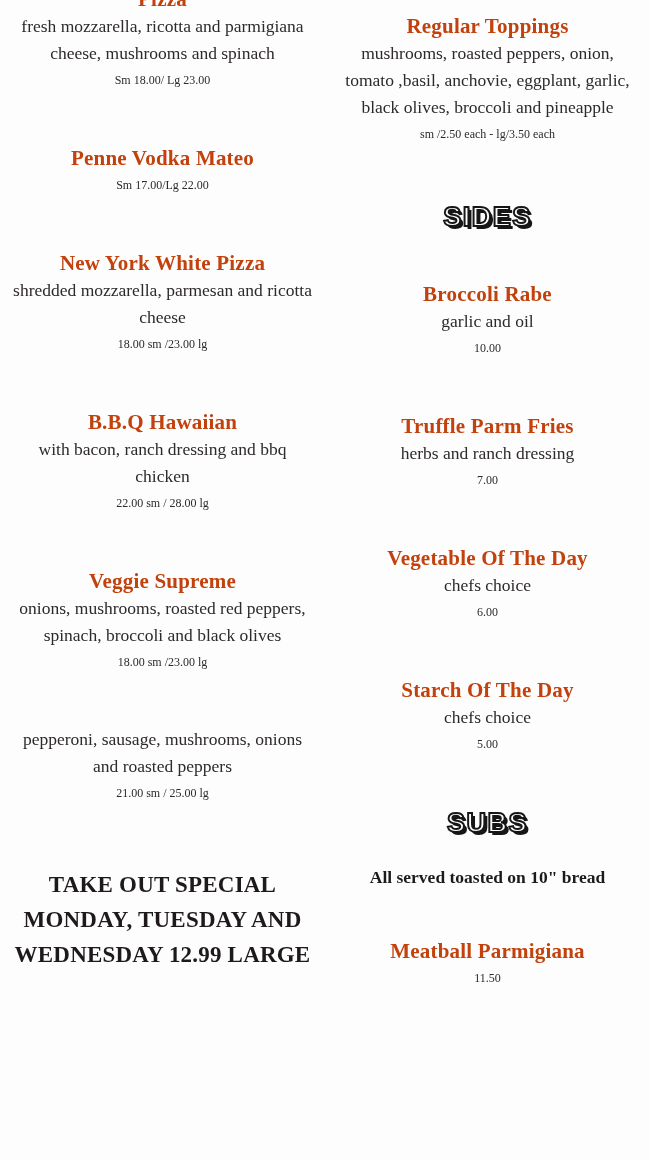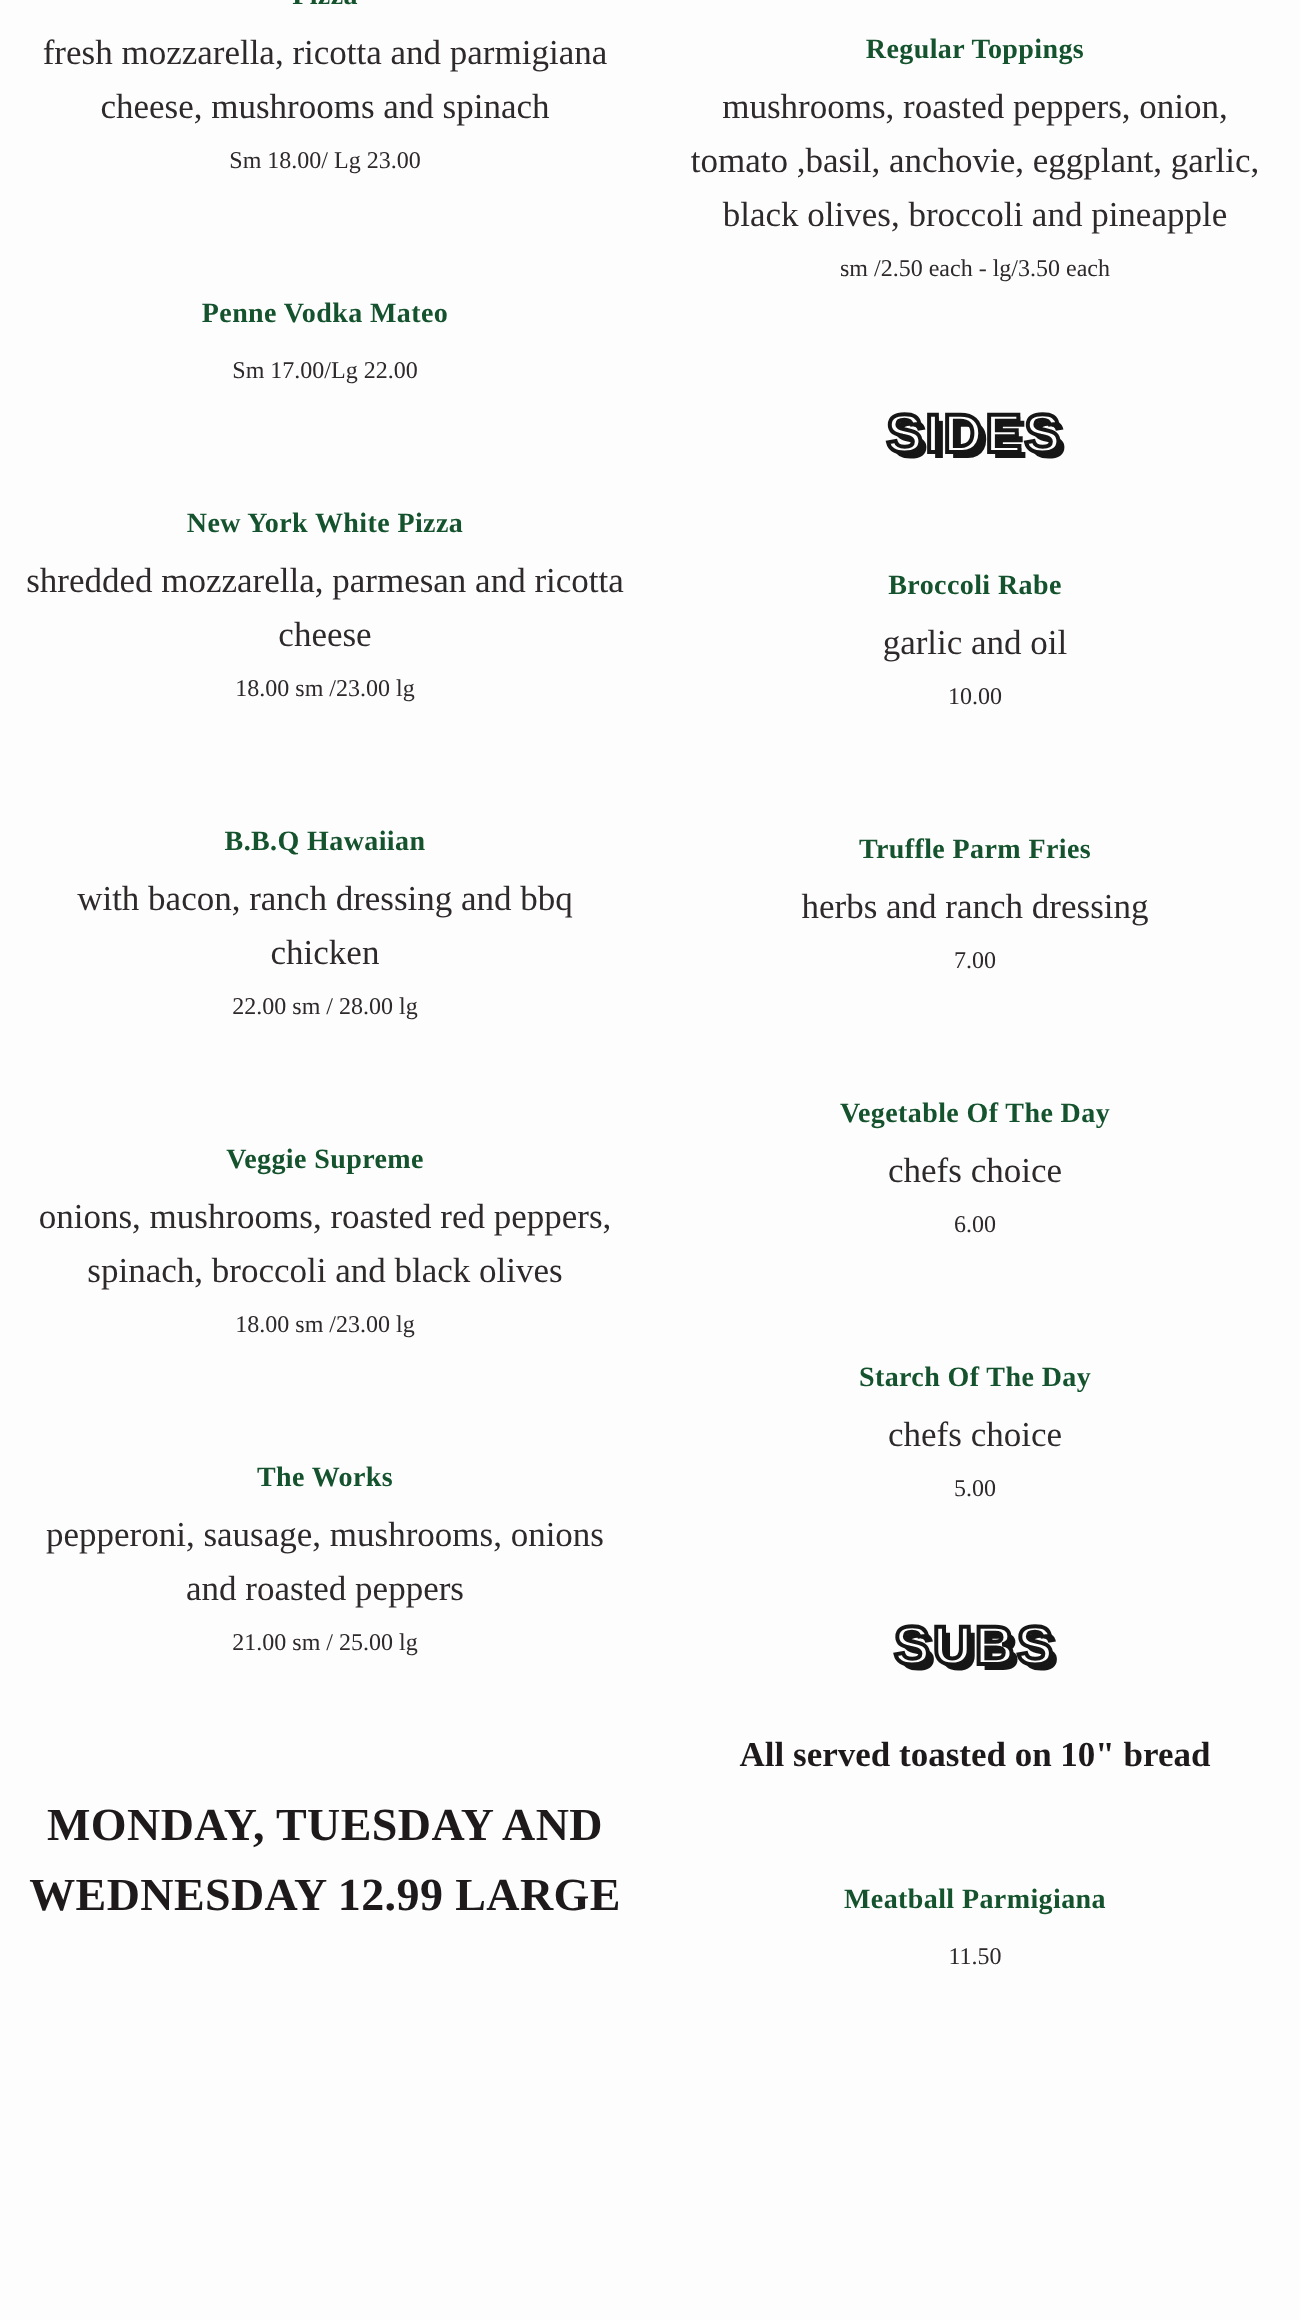--- a/index.html
+++ b/index.html
@@ -13,24 +13,24 @@
     display:flex;
   }
   .col{
     width:325px;
     display:flex;
     flex-direction:column;
     align-items:center;
   }
   .item{width:314px;text-align:center;}
   .item-title{
-    font-size:14px;
+    font-size:21px;
     font-weight:700;
     line-height:28px;
-    color:#14532d;
+    color:#c2410c;
     letter-spacing:.2px;
   }
   .item-desc{
     font-size:17.5px;
     line-height:27px;
     color:#2e292a;
     max-width:302px;
     margin:0 auto;
   }
   .item-price{
@@ -97,26 +97,26 @@
       <div class="item-price">22.00 sm / 28.00 lg</div>
     </div>
 
     <div class="item" style="margin-top:50px">
       <div class="item-title">Veggie Supreme</div>
       <div class="item-desc">onions, mushrooms, roasted red peppers, spinach, broccoli and black olives</div>
       <div class="item-price">18.00 sm /23.00 lg</div>
     </div>
 
     <div class="item" style="margin-top:50px">
-      <div class="item-title">The Works</div>
       <div class="item-desc">pepperoni, sausage, mushrooms, onions and roasted peppers</div>
       <div class="item-price">21.00 sm / 25.00 lg</div>
     </div>
 
     <div class="special" style="margin-top:60px">
+      <div>TAKE OUT SPECIAL</div>
       <div>MONDAY, TUESDAY AND</div>
       <div>WEDNESDAY 12.99 LARGE</div>
     </div>
 
   </div>
 
   <div class="col">
 
     <div class="item" style="margin-top:12px">
       <div class="item-title">Regular Toppings</div>

